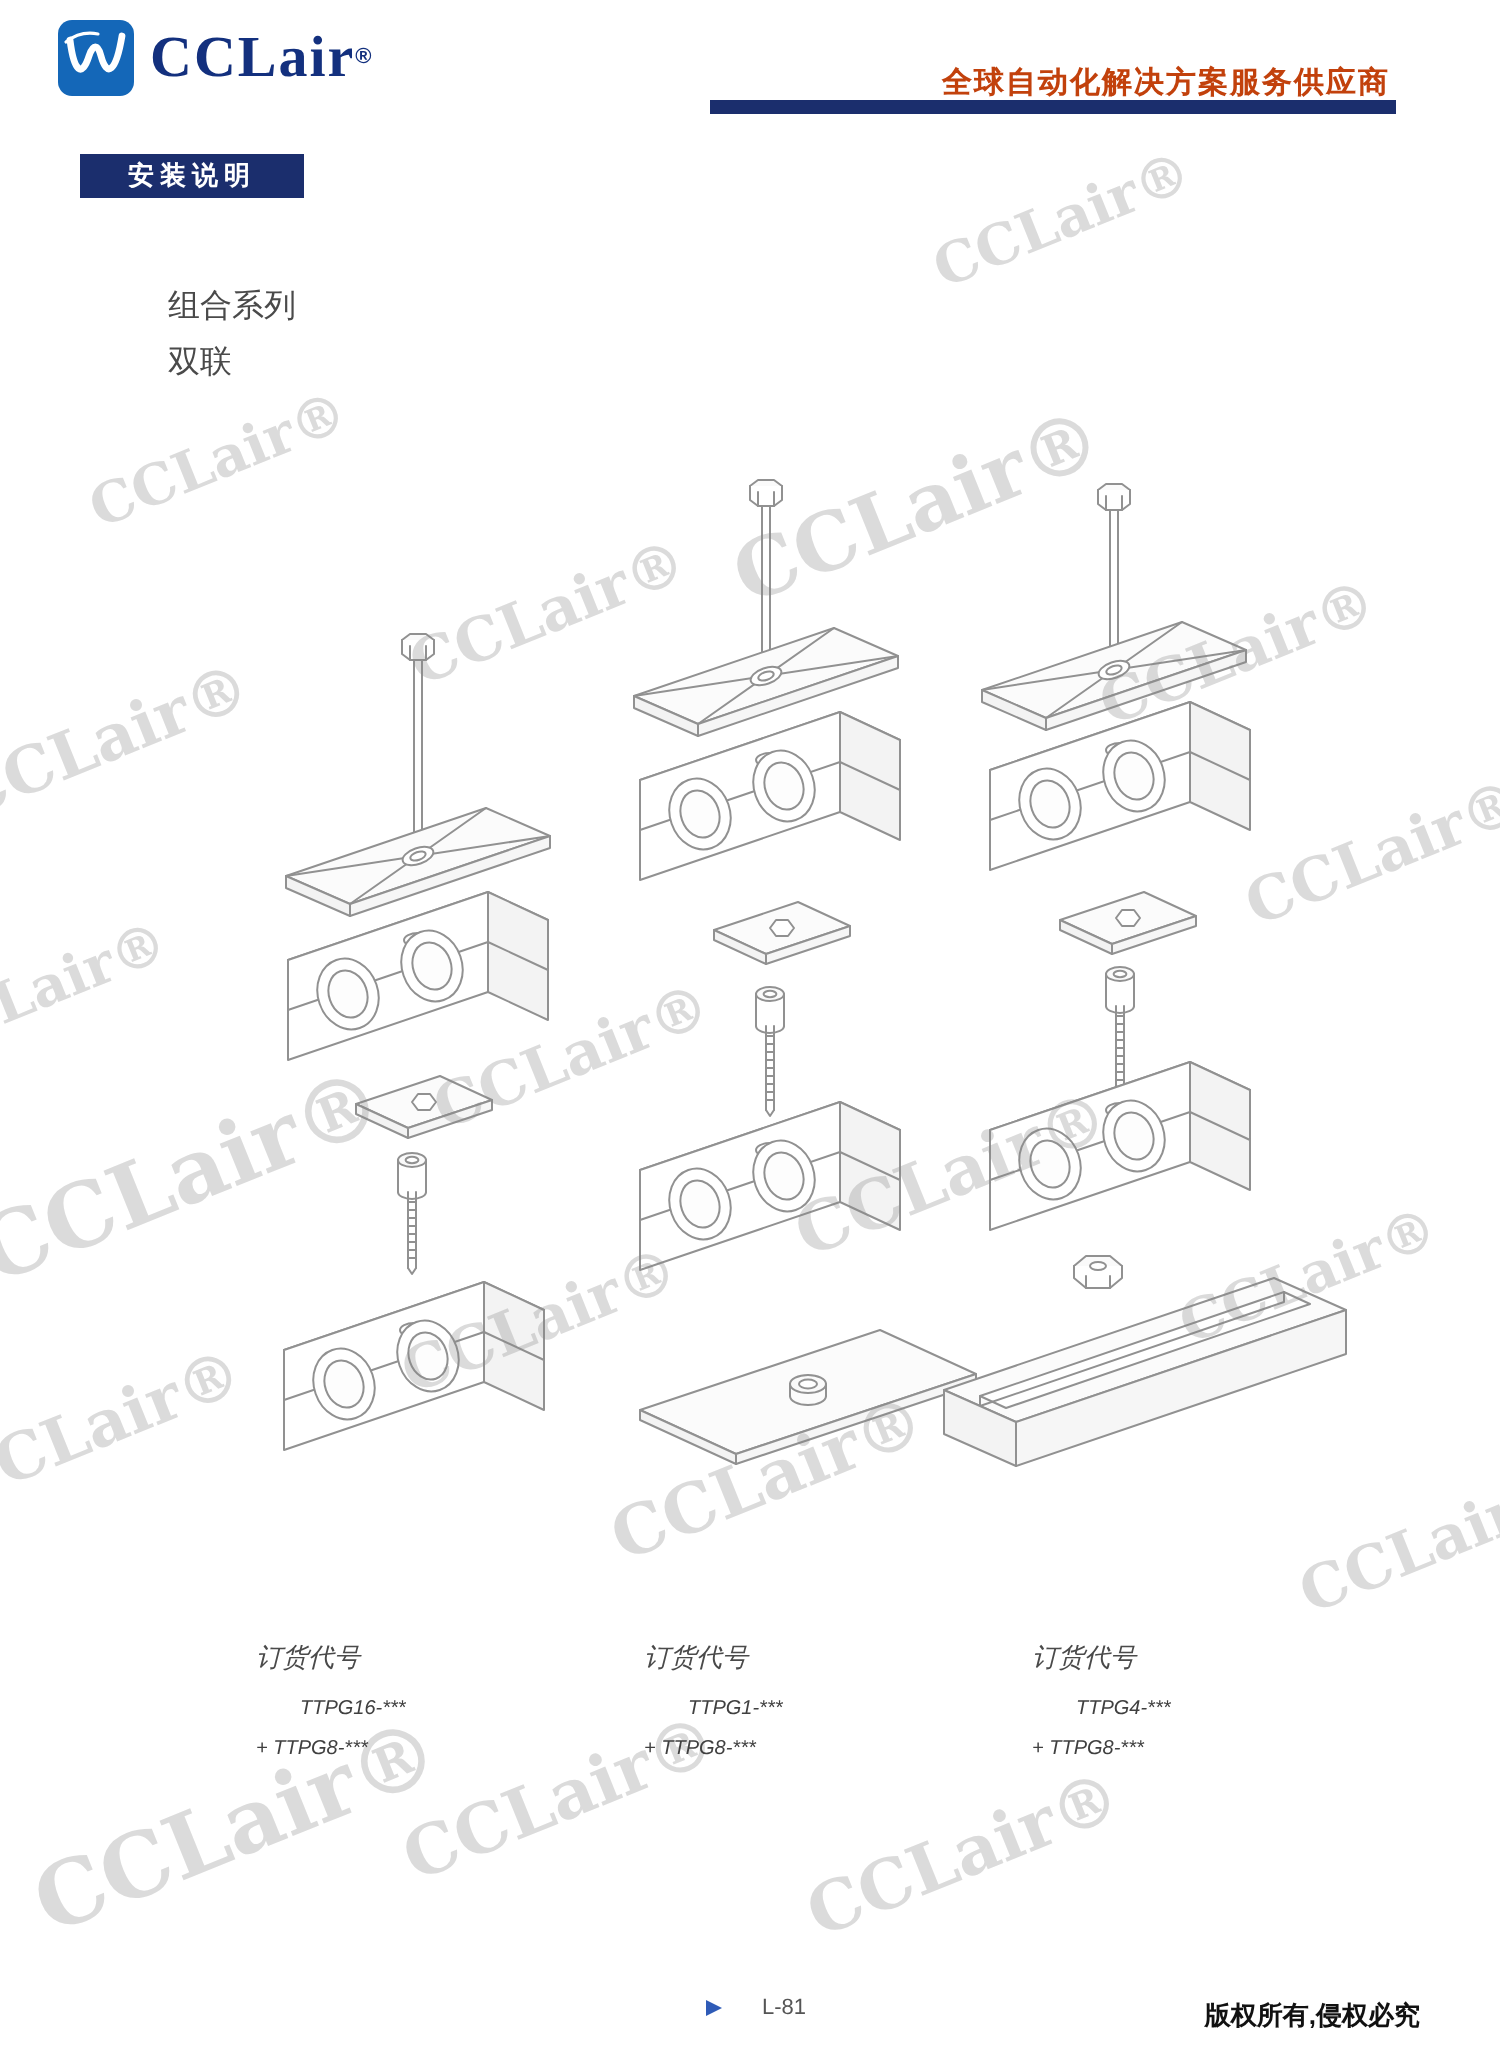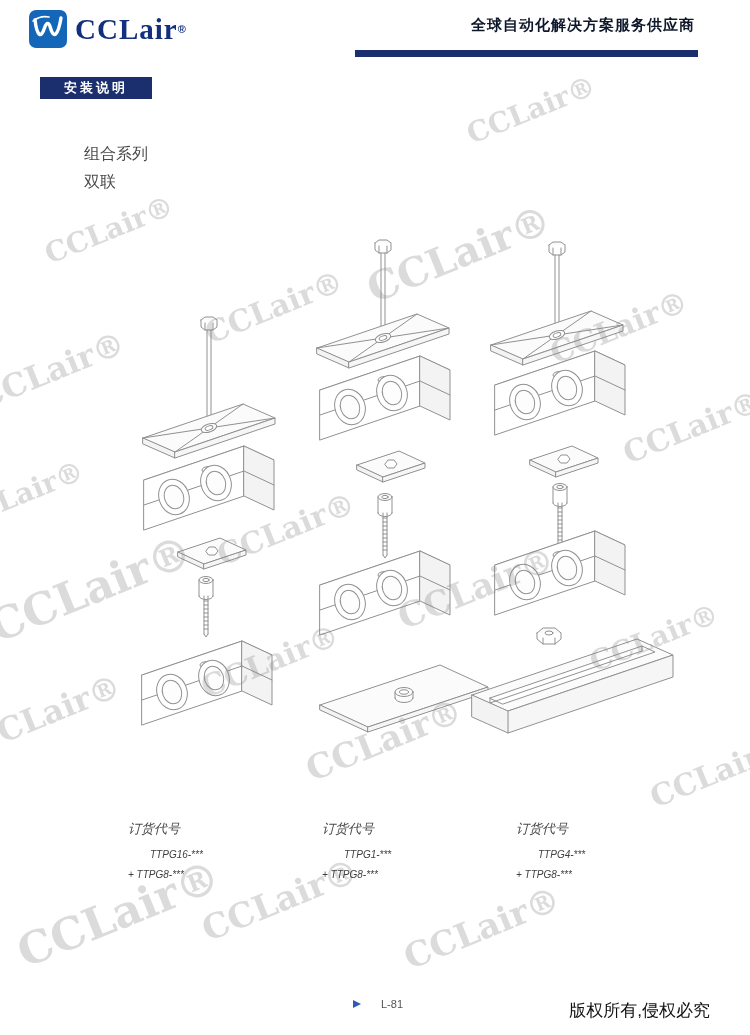--- a/index.html
+++ b/index.html
@@ -5,21 +5,21 @@
   html,body{margin:0;padding:0;background:#ffffff;}
   .page{position:relative;width:750px;height:1035px;background:#ffffff;overflow:hidden;
         font-family:"Liberation Sans","DejaVu Sans",sans-serif;}
 
   
   .logo-box{position:absolute;left:28px;top:9px;display:flex;align-items:flex-start;gap:7px;z-index:5;}
   .logo-icon{width:40px;height:40px;display:block;}
   .brand-text{font-family:"Liberation Serif","DejaVu Serif",serif;font-weight:bold;
               font-size:29px;color:#13307e;line-height:40px;letter-spacing:1px;}
   .brand-reg{font-size:11px;vertical-align:super;color:#13307e;font-weight:bold;}
-  .slogan{position:absolute;right:55px;top:16px;color:#0f172a;font-size:15px;font-weight:bold;z-index:5;letter-spacing:1px;}
+  .slogan{position:absolute;right:55px;top:32px;color:#c2410c;font-size:15px;font-weight:bold;z-index:5;letter-spacing:1px;}
   .header-bar{position:absolute;left:355px;right:52px;top:50px;height:7px;background:#1b2e6d;z-index:5;}
 
   
   .section-badge{position:absolute;left:40px;top:77px;width:112px;height:22px;background:#1b2e6d;
                  color:#ffffff;font-size:13px;font-weight:bold;letter-spacing:3px;
                  display:flex;align-items:center;justify-content:center;z-index:5;text-align:right;}
 
   
   .titles{position:absolute;left:84px;top:140px;font-size:16px;color:#4a4a4a;line-height:28px;z-index:4;}
 
@@ -34,21 +34,21 @@
   
   .order-block{position:absolute;top:820px;width:180px;z-index:4;font-style:italic;}
   .order-label{font-size:13px;color:#4a4a4a;margin-bottom:7px;}
   .order-code{font-size:10px;color:#404040;line-height:20px;}
   .indent{margin-left:22px;}
 
   
   .footer-page{position:absolute;left:353px;top:998px;display:flex;align-items:center;gap:20px;
                font-size:11px;color:#555555;z-index:5;}
   .tri{width:0;height:0;border-left:8px solid #2f5bb7;border-top:4px solid transparent;border-bottom:4px solid transparent;}
-  .copyright{position:absolute;right:40px;top:999px;font-size:17px;font-weight:normal;color:#111111;z-index:5;}
+  .copyright{position:absolute;right:40px;top:999px;font-size:13px;font-weight:bold;color:#111111;z-index:5;}
 </style>
 </head>
 <body>
 
 <div class="page">
 
   <div class="logo-box">
     <svg class="logo-icon" viewBox="0 0 40 40">
       <rect x="1" y="1" width="38" height="38" rx="7" fill="#1467b8"></rect>
       <path d="M7 11 C9 27, 13 30, 16.5 19 C18.5 13, 21 13, 22.5 19 C25.5 30, 30 27, 33 9" stroke="#ffffff" stroke-width="3.4" fill="none" stroke-linecap="round"></path>

